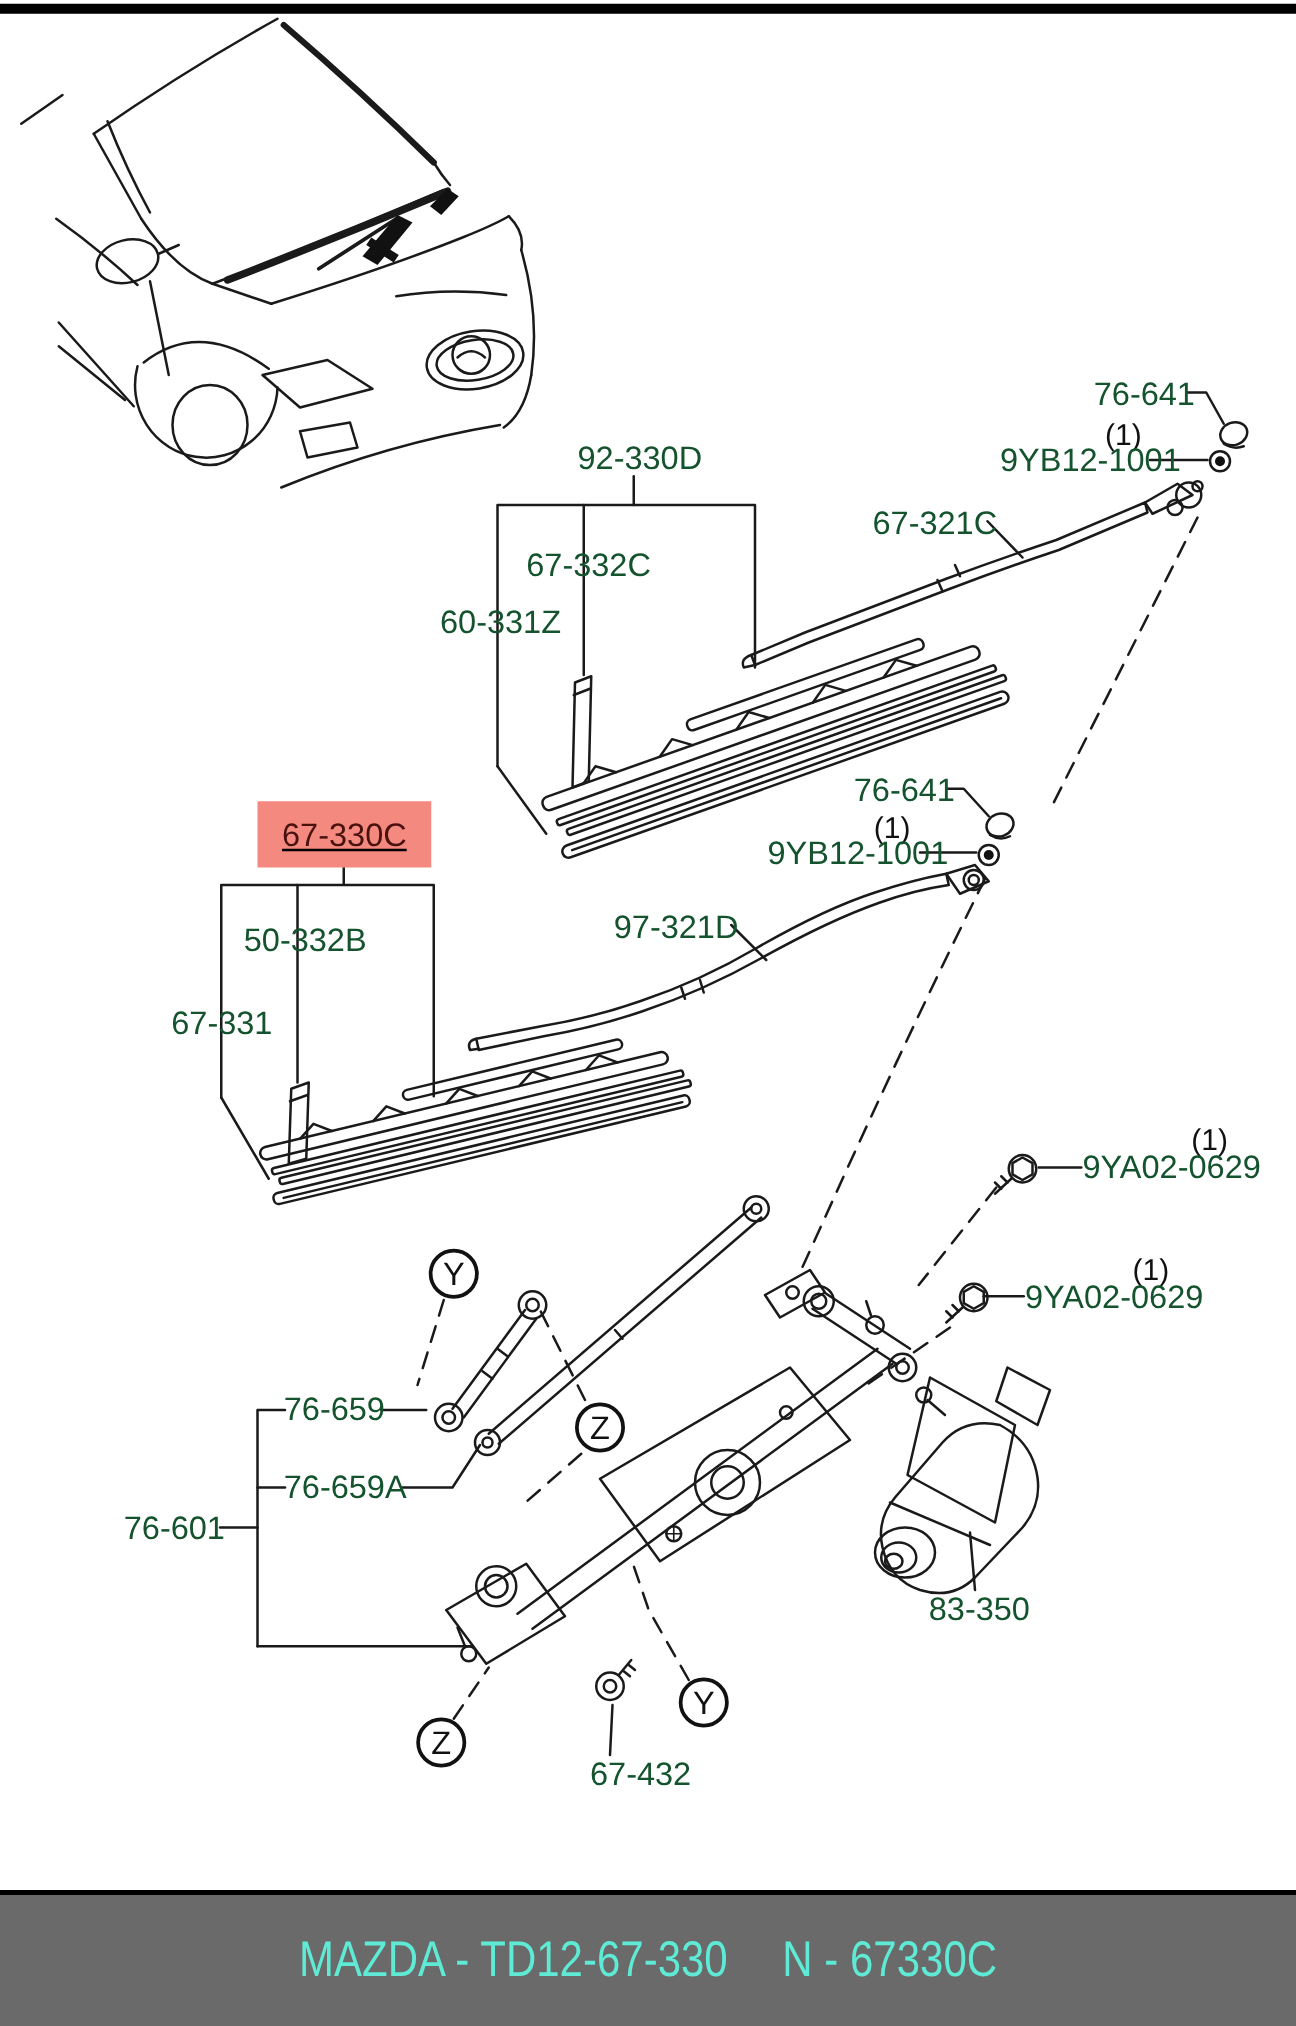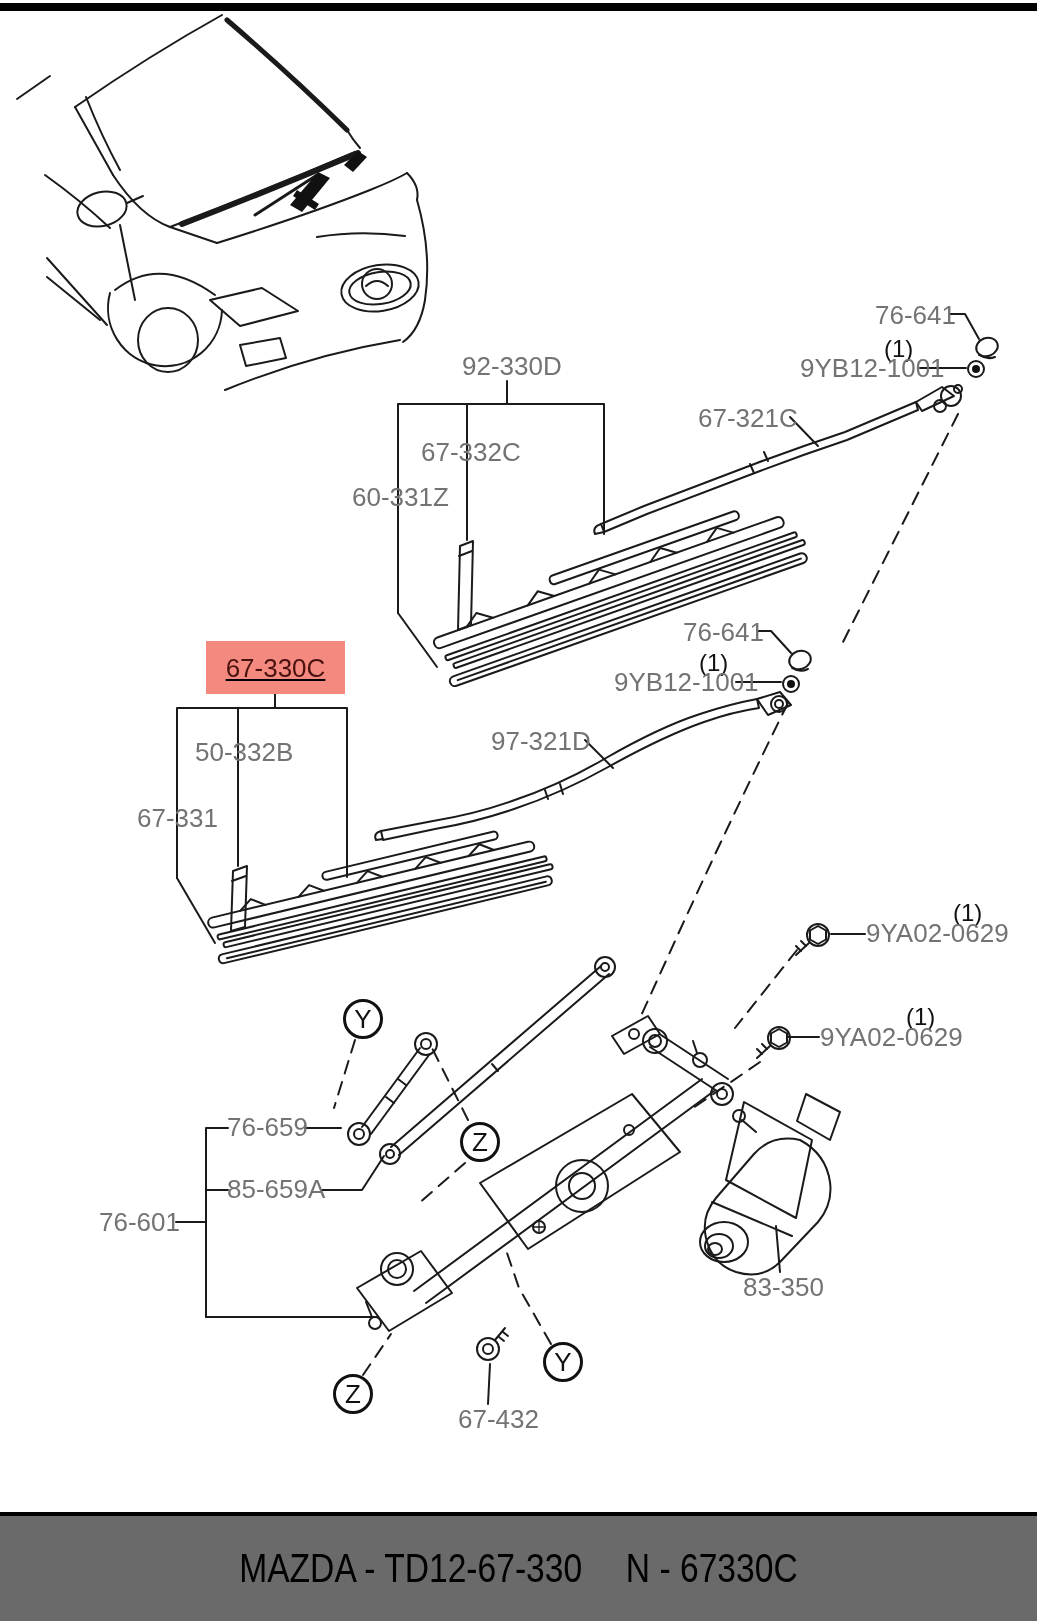--- a/index.html
+++ b/index.html
@@ -3,38 +3,38 @@
 <meta charset="utf-8">
 <style>
   html,body{margin:0;padding:0;background:#ffffff;}
   .stage{
     position:relative;width:1037px;height:1621px;background:#ffffff;
     font-family:"Liberation Sans", sans-serif;overflow:hidden;
   }
   .topbar{position:absolute;left:0;top:3px;width:1037px;height:8px;background:#000;}
   .art{position:absolute;left:0;top:0;}
   .plabel{
-    position:absolute;font-size:26px;color:#737373;white-space:nowrap;
+    position:absolute;font-size:26px;color:#14532d;white-space:nowrap;
     letter-spacing:0px;line-height:1;cursor:default;
   }
   .qty{position:absolute;font-size:24px;color:#111;white-space:nowrap;line-height:1;}
   .hlbox{
     position:absolute;left:206px;top:641px;width:139px;height:53px;
     background:#f4897f;display:flex;align-items:center;justify-content:center;text-decoration:underline;
   }
   .hlbox .plabel{position:static;color:#4a120f;}
   .marker{
     position:absolute;width:40px;height:40px;border:3px solid #111;border-radius:50%;
     display:flex;align-items:center;justify-content:center;
     font-size:26px;color:#111;box-sizing:border-box;background:#fff;
   }
   .footline{position:absolute;left:0;top:1512px;width:1037px;height:4px;background:#000;}
   .footer{
     position:absolute;left:0;top:1516px;width:1037px;height:105px;background:#6a6a6a;
-    display:flex;align-items:center;justify-content:center;color:#000000;
+    display:flex;align-items:center;justify-content:center;color:#5eead4;
   }
   .footer .ftext{font-size:40px;transform:scaleX(0.84);white-space:nowrap;}
   .footer .gap{display:inline-block;width:52px;}
 </style>
 </head>
 <body>
 
 <div class="stage">
   <div class="topbar"></div>
 
@@ -290,24 +290,24 @@
   <div class="plabel" style="left:683px;top:619px">76-641</div>
   <div class="qty" style="left:699px;top:651px">(1)</div>
   <div class="plabel" style="left:614px;top:669px">9YB12-1001</div>
 
   <div class="qty" style="left:953px;top:901px">(1)</div>
   <div class="plabel" style="left:866px;top:920px">9YA02-0629</div>
   <div class="qty" style="left:906px;top:1005px">(1)</div>
   <div class="plabel" style="left:820px;top:1024px">9YA02-0629</div>
 
   <div class="plabel" style="left:227px;top:1114px">76-659</div>
-  <div class="plabel" style="left:227px;top:1176px">85-659A</div>
+  <div class="plabel" style="left:227px;top:1176px">76-659A</div>
   <div class="plabel" style="left:99px;top:1209px">76-601</div>
   <div class="plabel" style="left:743px;top:1274px">83-350</div>
-  <div class="plabel" style="left:458px;top:1406px">67-432</div>
+  <div class="plabel" style="left:472px;top:1406px">67-432</div>
 
   <div class="marker" style="left:343px;top:999px">Y</div>
   <div class="marker" style="left:460px;top:1122px">Z</div>
   <div class="marker" style="left:333px;top:1374px">Z</div>
   <div class="marker" style="left:543px;top:1342px">Y</div>
 
   <div class="footline"></div>
   <div class="footer">
     <div class="ftext"><span>MAZDA - TD12-67-330</span><span class="gap"></span><span>N - 67330C</span></div>
   </div>

